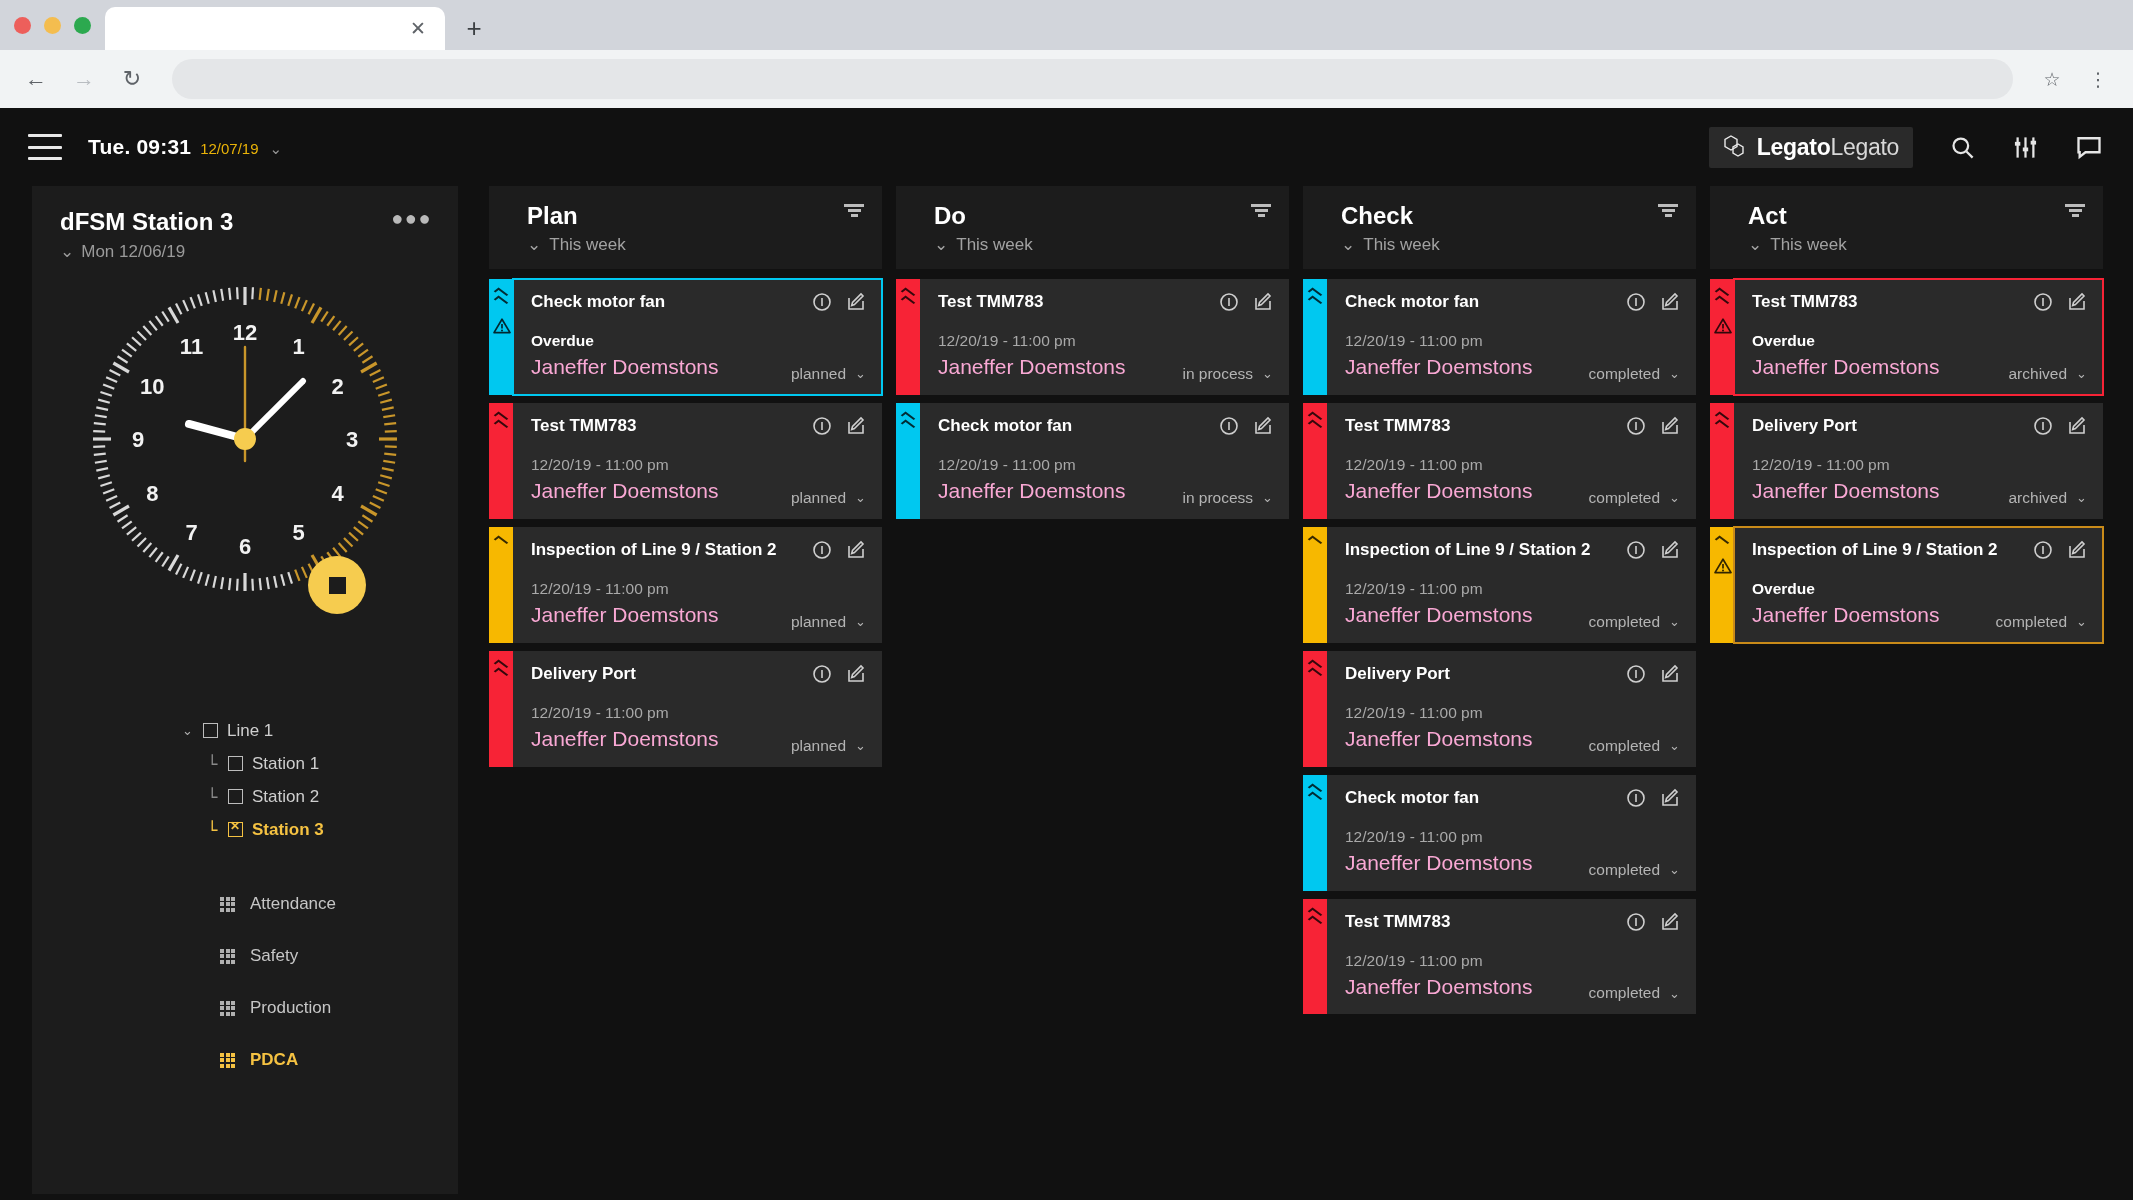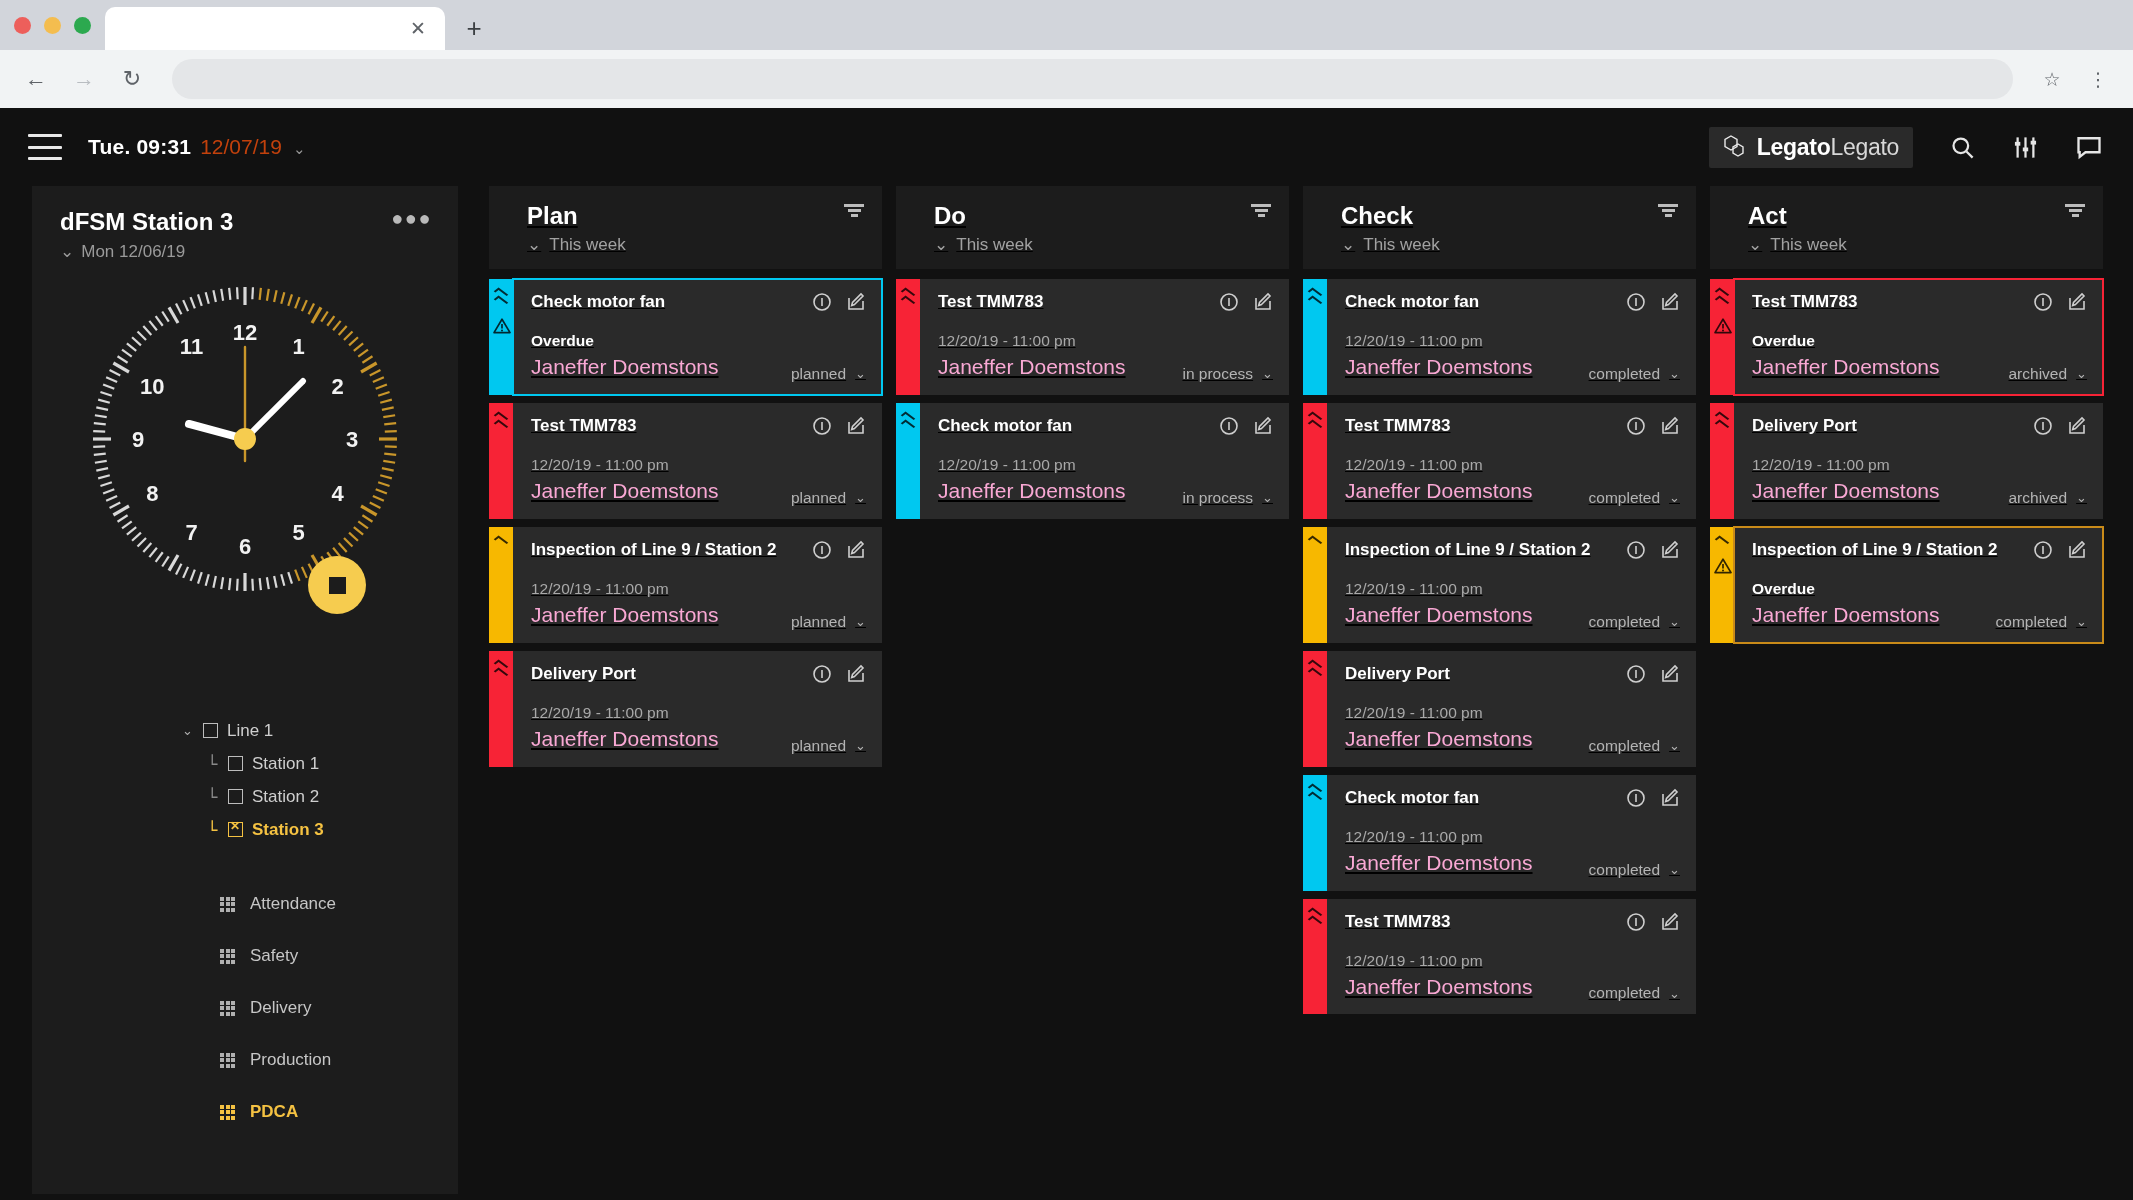--- a/index.html
+++ b/index.html
@@ -70,21 +70,21 @@
 
   .appbar {
     height: 78px; display: flex; align-items: center;
     padding: 0 30px 0 28px; background: #111111;
   }
   .hamburger { width: 34px; height: 26px; display: flex; flex-direction: column;
     justify-content: space-between; margin-right: 26px; }
   .hamburger span { display: block; height: 3px; background: #e8e8e8; border-radius: 1px; }
   .clock-label { display: flex; align-items: baseline; gap: 9px; }
   .clock-time { font-size: 21px; font-weight: bold; color: #ffffff; letter-spacing: .2px; }
-  .clock-date { font-size: 21px; color: #c2410c; }
+  .clock-date { font-size: 15px; color: #eab308; }
   .chev-sm { color: #9a9a9a; font-size: 15px; margin-left: 2px; }
   .appbar-right { margin-left: auto; display: flex; align-items: center; gap: 36px; }
   .logo-box {
     background: #2a2a2a; padding: 7px 14px; border-radius: 2px;
     display: flex; align-items: center; gap: 8px;
   }
   .logo-text { font-size: 23px; color: #fff; font-weight: bold; letter-spacing: -.3px; }
   .logo-text .light { font-weight: 300; color: #d8d8d8; }
   .bar-icon { color: #e6e6e6; display: flex; align-items: center; justify-content: center; }
 
@@ -126,21 +126,21 @@
   .menu-row { display: flex; align-items: center; gap: 15px; height: 52px;
     font-size: 17px; color: #c6c6c6; }
   .menu-row.active { color: #f5c242; font-weight: bold; }
   .mi { display: flex; flex-direction: column; gap: 1.5px; }
   .mi span { display: flex; gap: 1.5px; }
   .mi i { display: block; width: 4px; height: 4px; background: #b0b0b0; }
   .menu-row.active .mi i { background: #f5c242; }
 
   
   .columns { display: flex; gap: 14px; flex: 1; }
-  .col { flex: 1; min-width: 0; text-decoration: underline; }
+  .col { flex: 1; min-width: 0; }
   .col-head { background: #1c1c1c; padding: 16px 18px 14px 38px; position: relative; }
   .col-title { font-size: 24px; font-weight: bold; color: #ffffff; }
   .col-sub { font-size: 17px; color: #a2a2a2; margin-top: 4px; display: flex; align-items: center; gap: 8px; }
   .col-filter { position: absolute; right: 18px; top: 18px; }
   .funnel { display: flex; flex-direction: column; align-items: center; gap: 2.5px; }
   .funnel i { display: block; background: #bcbcbc; height: 2.5px; }
   .funnel i:nth-child(1) { width: 20px; }
   .funnel i:nth-child(2) { width: 13px; }
   .funnel i:nth-child(3) { width: 7px; }
 
@@ -487,40 +487,20 @@
                 <i></i>
                 <i></i>
                 <i></i>
               </span>
          <span>
                 <i></i>
                 <i></i>
                 <i></i>
               </span>
        </span>
-       <span>Delivery</span>
-          </div>
-          <div class="menu-row">
-            <span class="mi">
-         <span>
-                <i></i>
-                <i></i>
-                <i></i>
-              </span>
-         <span>
-                <i></i>
-                <i></i>
-                <i></i>
-              </span>
-         <span>
-                <i></i>
-                <i></i>
-                <i></i>
-              </span>
-       </span>
        <span>Production</span>
           </div>
           <div class="menu-row active">
             <span class="mi">
          <span>
                 <i></i>
                 <i></i>
                 <i></i>
               </span>
          <span>

